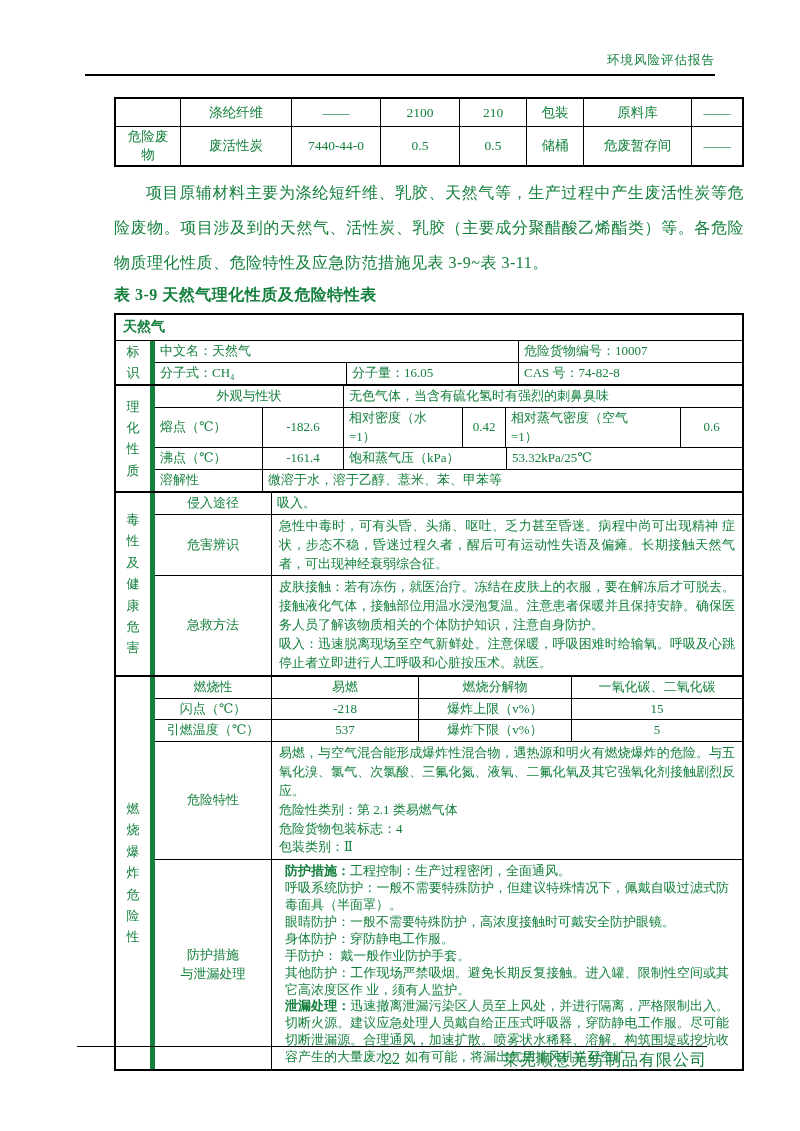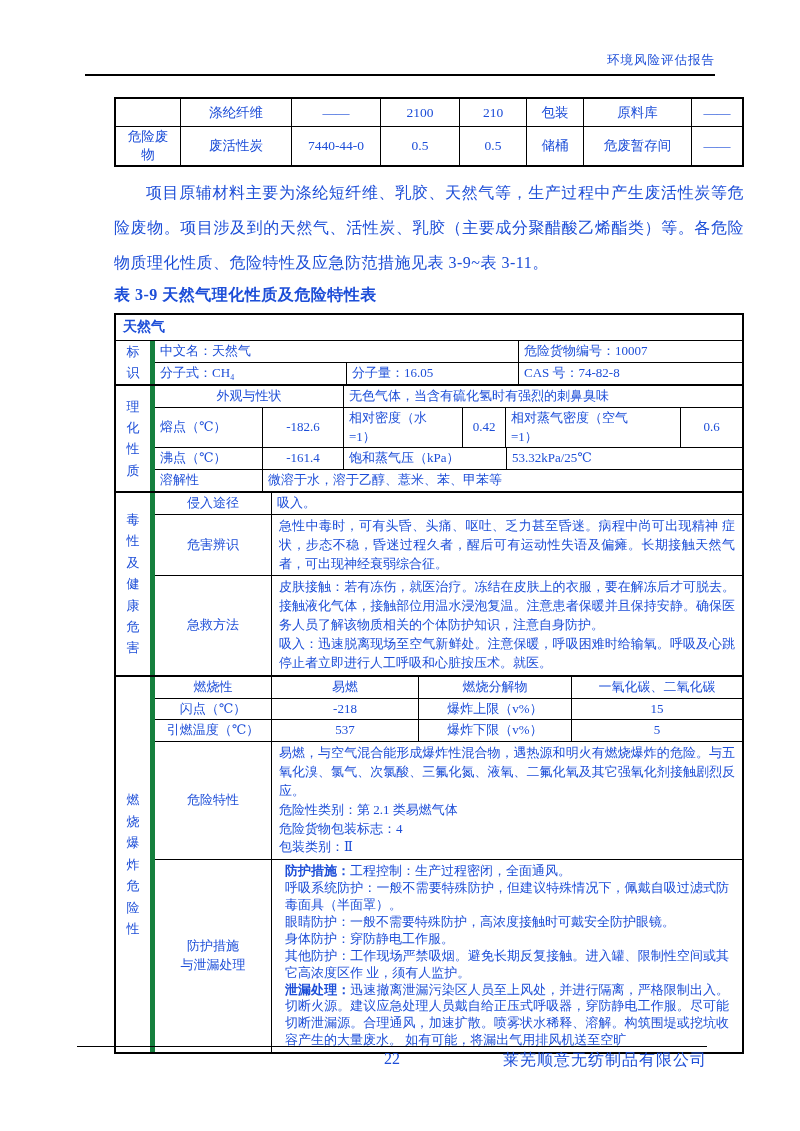--- a/index.html
+++ b/index.html
@@ -1,17 +1,17 @@
 <!DOCTYPE html>
 <html><head>
 <meta charset="utf-8">
 <style>
   html,body{margin:0;padding:0;background:#ffffff;}
   .page{position:relative;width:800px;height:1131px;background:#fff;overflow:hidden;
-        font-family:"Liberation Serif","DejaVu Serif",serif;color:#1d4ed8;}
+        font-family:"Liberation Serif","DejaVu Serif",serif;color:#15803d;}
   
   .hdr{position:absolute;top:52px;left:85px;width:630px;text-align:right;
        font-size:12.5px;letter-spacing:1px;padding-bottom:5px;border-bottom:2.5px solid #000;}
   
   .ftr{position:absolute;top:1046px;left:77px;width:630px;border-top:1.5px solid #000;
        font-size:16px;height:22px;}
   .ftr .pgnum{position:absolute;left:0;right:0;top:3px;text-align:center;}
   .ftr .company{position:absolute;right:0;top:3px;letter-spacing:1px;}
   
   .content{position:absolute;top:95px;left:85px;width:630px;margin-left:29px;}
@@ -197,20 +197,21 @@
 包装类别：Ⅱ</div>
           </div>
           <div class="row">
             <div class="cell c wt pre">防护措施
 与泄漏处理</div>
             <div class="cell prot fx">
               <div><span class="b">防护措施：</span><span>工程控制：生产过程密闭，全面通风。</span></div>
               <div><span class="b"></span><span>呼吸系统防护：一般不需要特殊防护，但建议特殊情况下，佩戴自吸过滤式防毒面具（半面罩）。</span></div>
               <div><span class="b"></span><span>眼睛防护：一般不需要特殊防护，高浓度接触时可戴安全防护眼镜。</span></div>
               <div><span class="b"></span><span>身体防护：穿防静电工作服。</span></div>
+              <div><span class="b"></span><span>手防护： 戴一般作业防护手套。</span></div>
               <div><span class="b"></span><span>其他防护：工作现场严禁吸烟。避免长期反复接触。进入罐、限制性空间或其它高浓度区作 业，须有人监护。</span></div>
               <div><span class="b">泄漏处理：</span><span>迅速撤离泄漏污染区人员至上风处，并进行隔离，严格限制出入。切断火源。建议应急处理人员戴自给正压式呼吸器，穿防静电工作服。尽可能切断泄漏源。合理通风，加速扩散。喷雾状水稀释、溶解。构筑围堤或挖坑收容产生的大量废水。 如有可能，将漏出气用排风机送至空旷</span></div>
             </div>
           </div>
         </div>
       </div>
 
     </div>
   </div>
 

